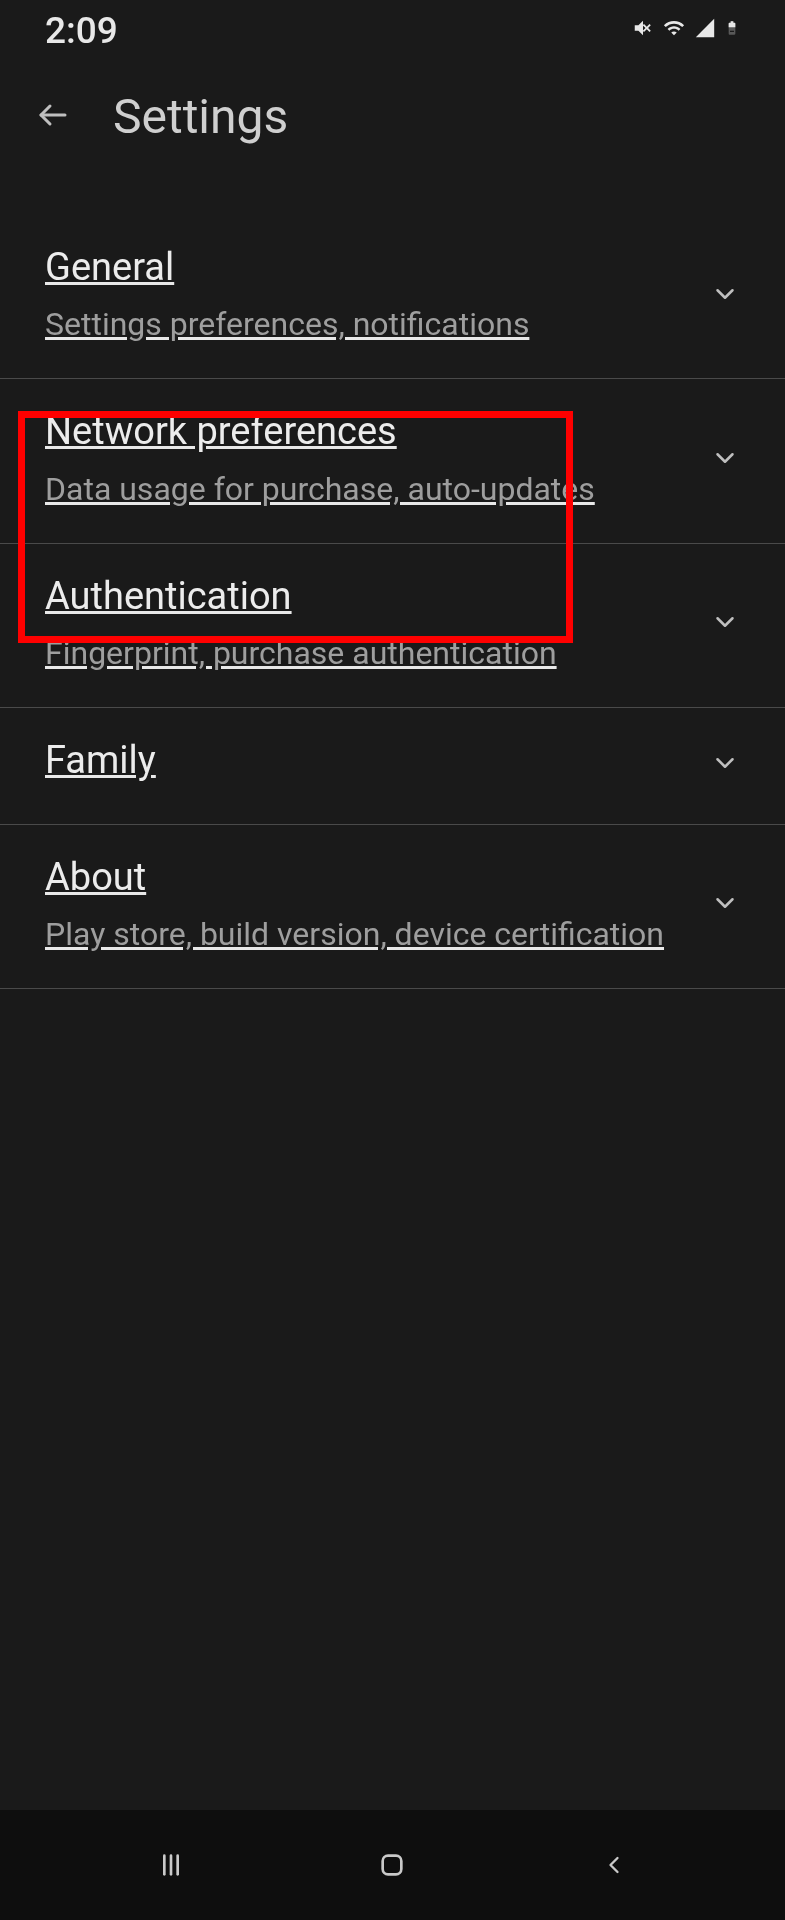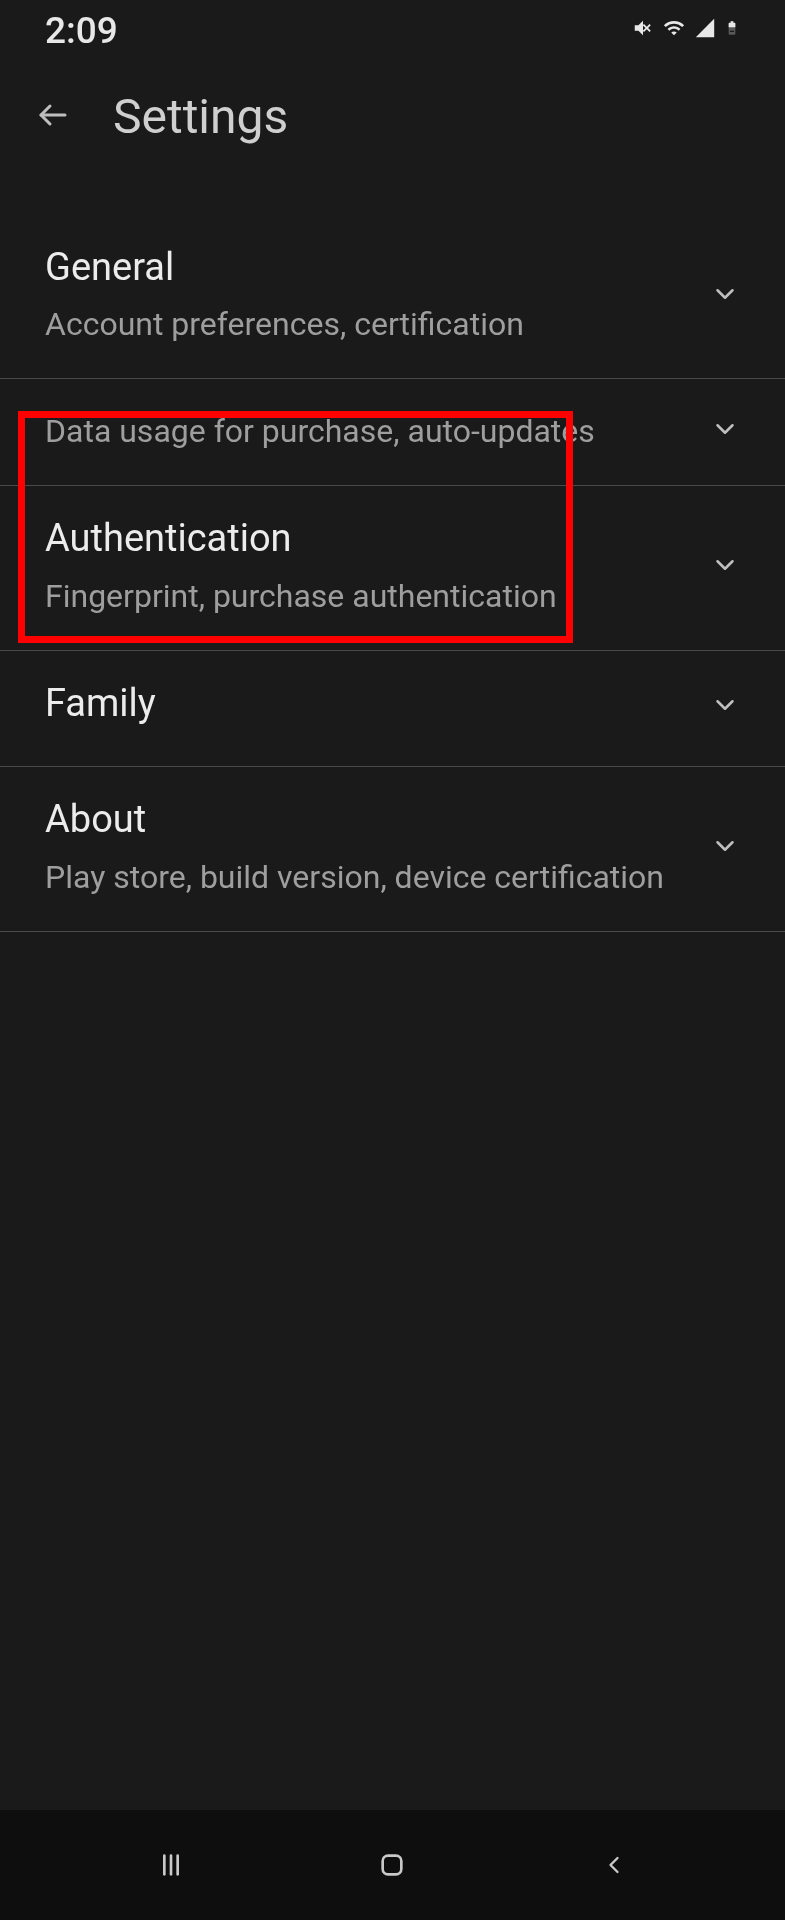--- a/index.html
+++ b/index.html
@@ -63,20 +63,21 @@
       display: flex;
       align-items: center;
       justify-content: space-between;
       padding: 28px 45px 30px 45px;
       border-bottom: 1px solid #4a4a4a;
       position: relative;
     }
     .setting-text {
       flex: 1;
       padding-right: 40px;
+      text-decoration: underline;
     }
     .setting-title {
       font-size: 38px;
       font-weight: 400;
       color: #ececec;
       line-height: 1.3;
       margin-bottom: 8px;
     }
     .setting-subtitle {
       font-size: 32px;
@@ -160,31 +161,32 @@
     </svg>
   </span>
   <span class="app-title">Settings</span>
 </div>
 
 <div class="content">
 
   <div class="setting-item">
     <div class="setting-text">
       <div class="setting-title">General</div>
-      <div class="setting-subtitle">Account preferences, certification</div>
-    </div>
-    <span class="chevron">
-      <svg width="30" height="30" viewBox="0 0 24 24" fill="none" stroke="currentColor" stroke-width="2" stroke-linecap="round" stroke-linejoin="round">
-        <polyline points="6 9 12 15 18 9"></polyline>
-      </svg>
-    </span>
-  </div>
-
-  <div class="setting-item">
-    <div class="setting-text">
+      <div class="setting-subtitle">Settings preferences, notifications</div>
+    </div>
+    <span class="chevron">
+      <svg width="30" height="30" viewBox="0 0 24 24" fill="none" stroke="currentColor" stroke-width="2" stroke-linecap="round" stroke-linejoin="round">
+        <polyline points="6 9 12 15 18 9"></polyline>
+      </svg>
+    </span>
+  </div>
+
+  <div class="setting-item">
+    <div class="setting-text">
+      <div class="setting-title">Network preferences</div>
       <div class="setting-subtitle">Data usage for purchase, auto-updates</div>
     </div>
     <span class="chevron">
       <svg width="30" height="30" viewBox="0 0 24 24" fill="none" stroke="currentColor" stroke-width="2" stroke-linecap="round" stroke-linejoin="round">
         <polyline points="6 9 12 15 18 9"></polyline>
       </svg>
     </span>
   </div>
 
   <div class="setting-item">

